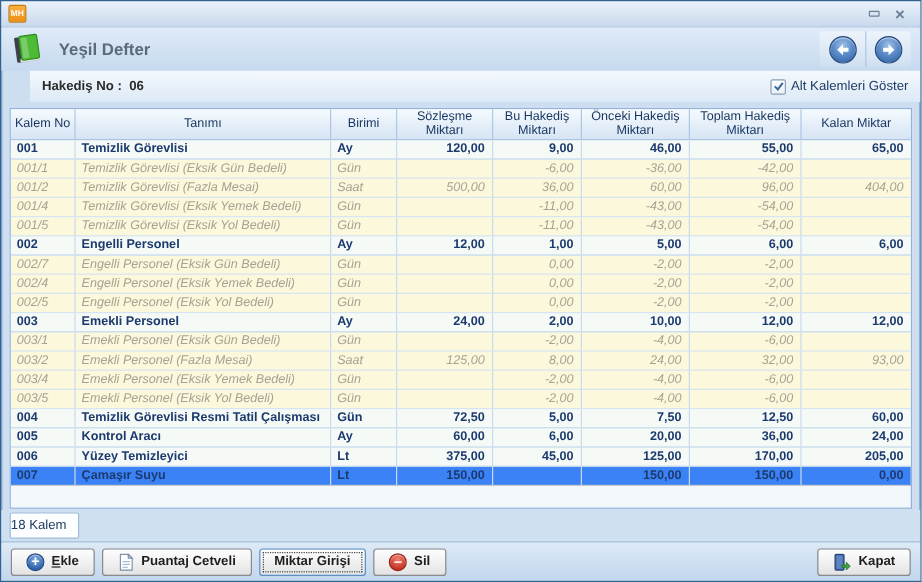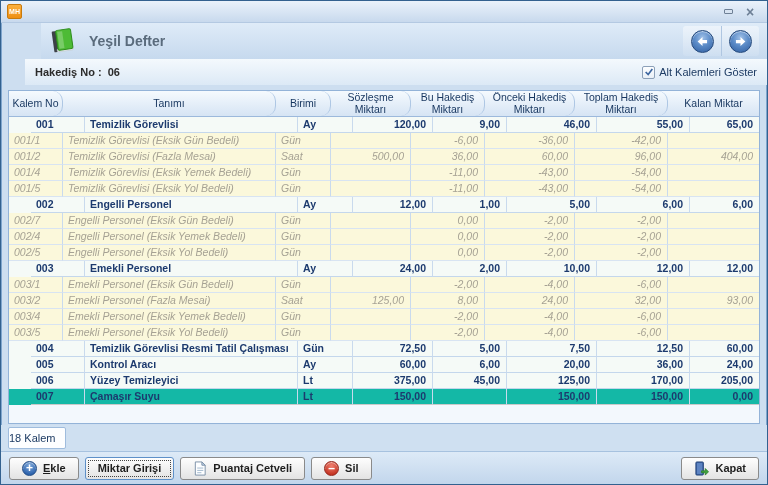--- a/index.html
+++ b/index.html
@@ -37,21 +37,20 @@
   }
   .min-glyph{ width:9px; height:5px; border:1px solid #6E8096; border-radius:1px; background:#D7E3F1; }
   .close-glyph{ font-size:14px; font-weight:bold; line-height:1; color:#6E8096; }
 
   
   .header{
     height:36px; flex:0 0 36px;
     background:linear-gradient(#DFEBF8,#C6D9EE);
     display:flex; align-items:center;
     padding:0 8px;
-    margin-left:40px;
   }
   .book-icon{ width:30px; height:30px; margin-right:10px; }
   .page-title{
     font-size:14px; font-weight:bold; color:#5A6B7C;
   }
   .header .spacer{ flex:1; }
   .nav-group{
     display:flex; align-items:center; height:30px;
     background:linear-gradient(rgba(255,255,255,.45),rgba(255,255,255,.1));
     border-radius:3px;
@@ -96,37 +95,37 @@
     overflow:hidden;
   }
   .gridrow{
     display:grid;
     grid-template-columns:54px 213px 55px 80px 74px 90px 93px minmax(0,1fr);
   }
   .ghead{ height:26px; background:linear-gradient(#F5FAFE,#D6E4F4); border-bottom:1px solid #9CB9DC; }
   .hcell{
     font-size:10.5px; color:#17365F; line-height:1.05;
     display:flex; align-items:center; justify-content:center; text-align:center;
-    border-right:1px solid #AEC7E4; padding:1px 2px;border-radius:10px;
+    border-right:1px solid #AEC7E4; padding:1px 2px;
   }
   .hcell:last-child{ border-right:none; }
   .trow{ height:16px; }
   .tcell{
     font-size:10.5px; line-height:15px;
     border-right:1px solid #C9DAED; border-bottom:1px solid #D8E4F2;
     overflow:hidden; white-space:nowrap;
   }
   .tcell:last-child{ border-right:none; }
   .tcell.l{ padding-left:5px; text-align:left; }
   .tcell.r{ padding-right:6px; text-align:right; }
-  .trow.main{ background:#F5FAF7;padding-left:22px; }
+  .trow.main{ background:#F5FAF7; }
   .trow.main .tcell{ color:#1C3A6E; font-weight:bold; border-bottom:1px solid #C4D7EC; }
   .trow.sub{ background:#FBF8DB; }
   .trow.sub .tcell{ color:#A6A294; font-style:italic; }
-  .trow.selected{ background:#14b8a6; }
+  .trow.selected{ background:#3b82f6; }
   .trow.selected .tcell{ border-bottom:1px solid #C9C9C9; }
 
   
   .tabstrip{
     height:26px; flex:0 0 26px;
     display:flex; align-items:center;
     padding:0 7px;
     background:#CFE0F1;
   }
   .count-tab{
@@ -425,32 +424,32 @@
 
   <div class="tabstrip">
     <div class="count-tab">18 Kalem</div>
   </div>
 
   <div class="buttonbar">
     <button class="btn">
       <span class="circle-ico blue">+</span>
       <span><span class="u">E</span><span>kle</span></span>
     </button>
-    <button class="btn focused">
-      <span>Miktar Girişi</span>
-    </button>
     <button class="btn">
       <svg width="14" height="15" viewBox="0 0 14 16">
         <path d="M2 1 H9 L12.5 4.5 V15 H2 Z" fill="#FDFEFF" stroke="#7A8FA6" stroke-width="1"></path>
         <path d="M9 1 L9 4.5 L12.5 4.5 Z" fill="#C4D7EC" stroke="#7A8FA6" stroke-width="1"></path>
         <rect x="4" y="7" width="6.5" height="1" fill="#9FB6CC"></rect>
           <rect x="4" y="9.5" width="6.5" height="1" fill="#9FB6CC"></rect>
           <rect x="4" y="12" width="4.5" height="1" fill="#9FB6CC"></rect>
       </svg>
       <span>Puantaj Cetveli</span>
+    </button>
+    <button class="btn focused">
+      <span>Miktar Girişi</span>
     </button>
     <button class="btn">
       <span class="circle-ico red">–</span>
       <span>Sil</span>
     </button>
     <div class="spacer"></div>
     <button class="btn">
       <svg width="15" height="15" viewBox="0 0 16 16">
         <rect x="2" y="1" width="8" height="14" rx="1" fill="#3C62A4" stroke="#27477C" stroke-width="1"></rect>
         <rect x="3.2" y="2.2" width="5.6" height="11.6" fill="#5E84C2"></rect>

